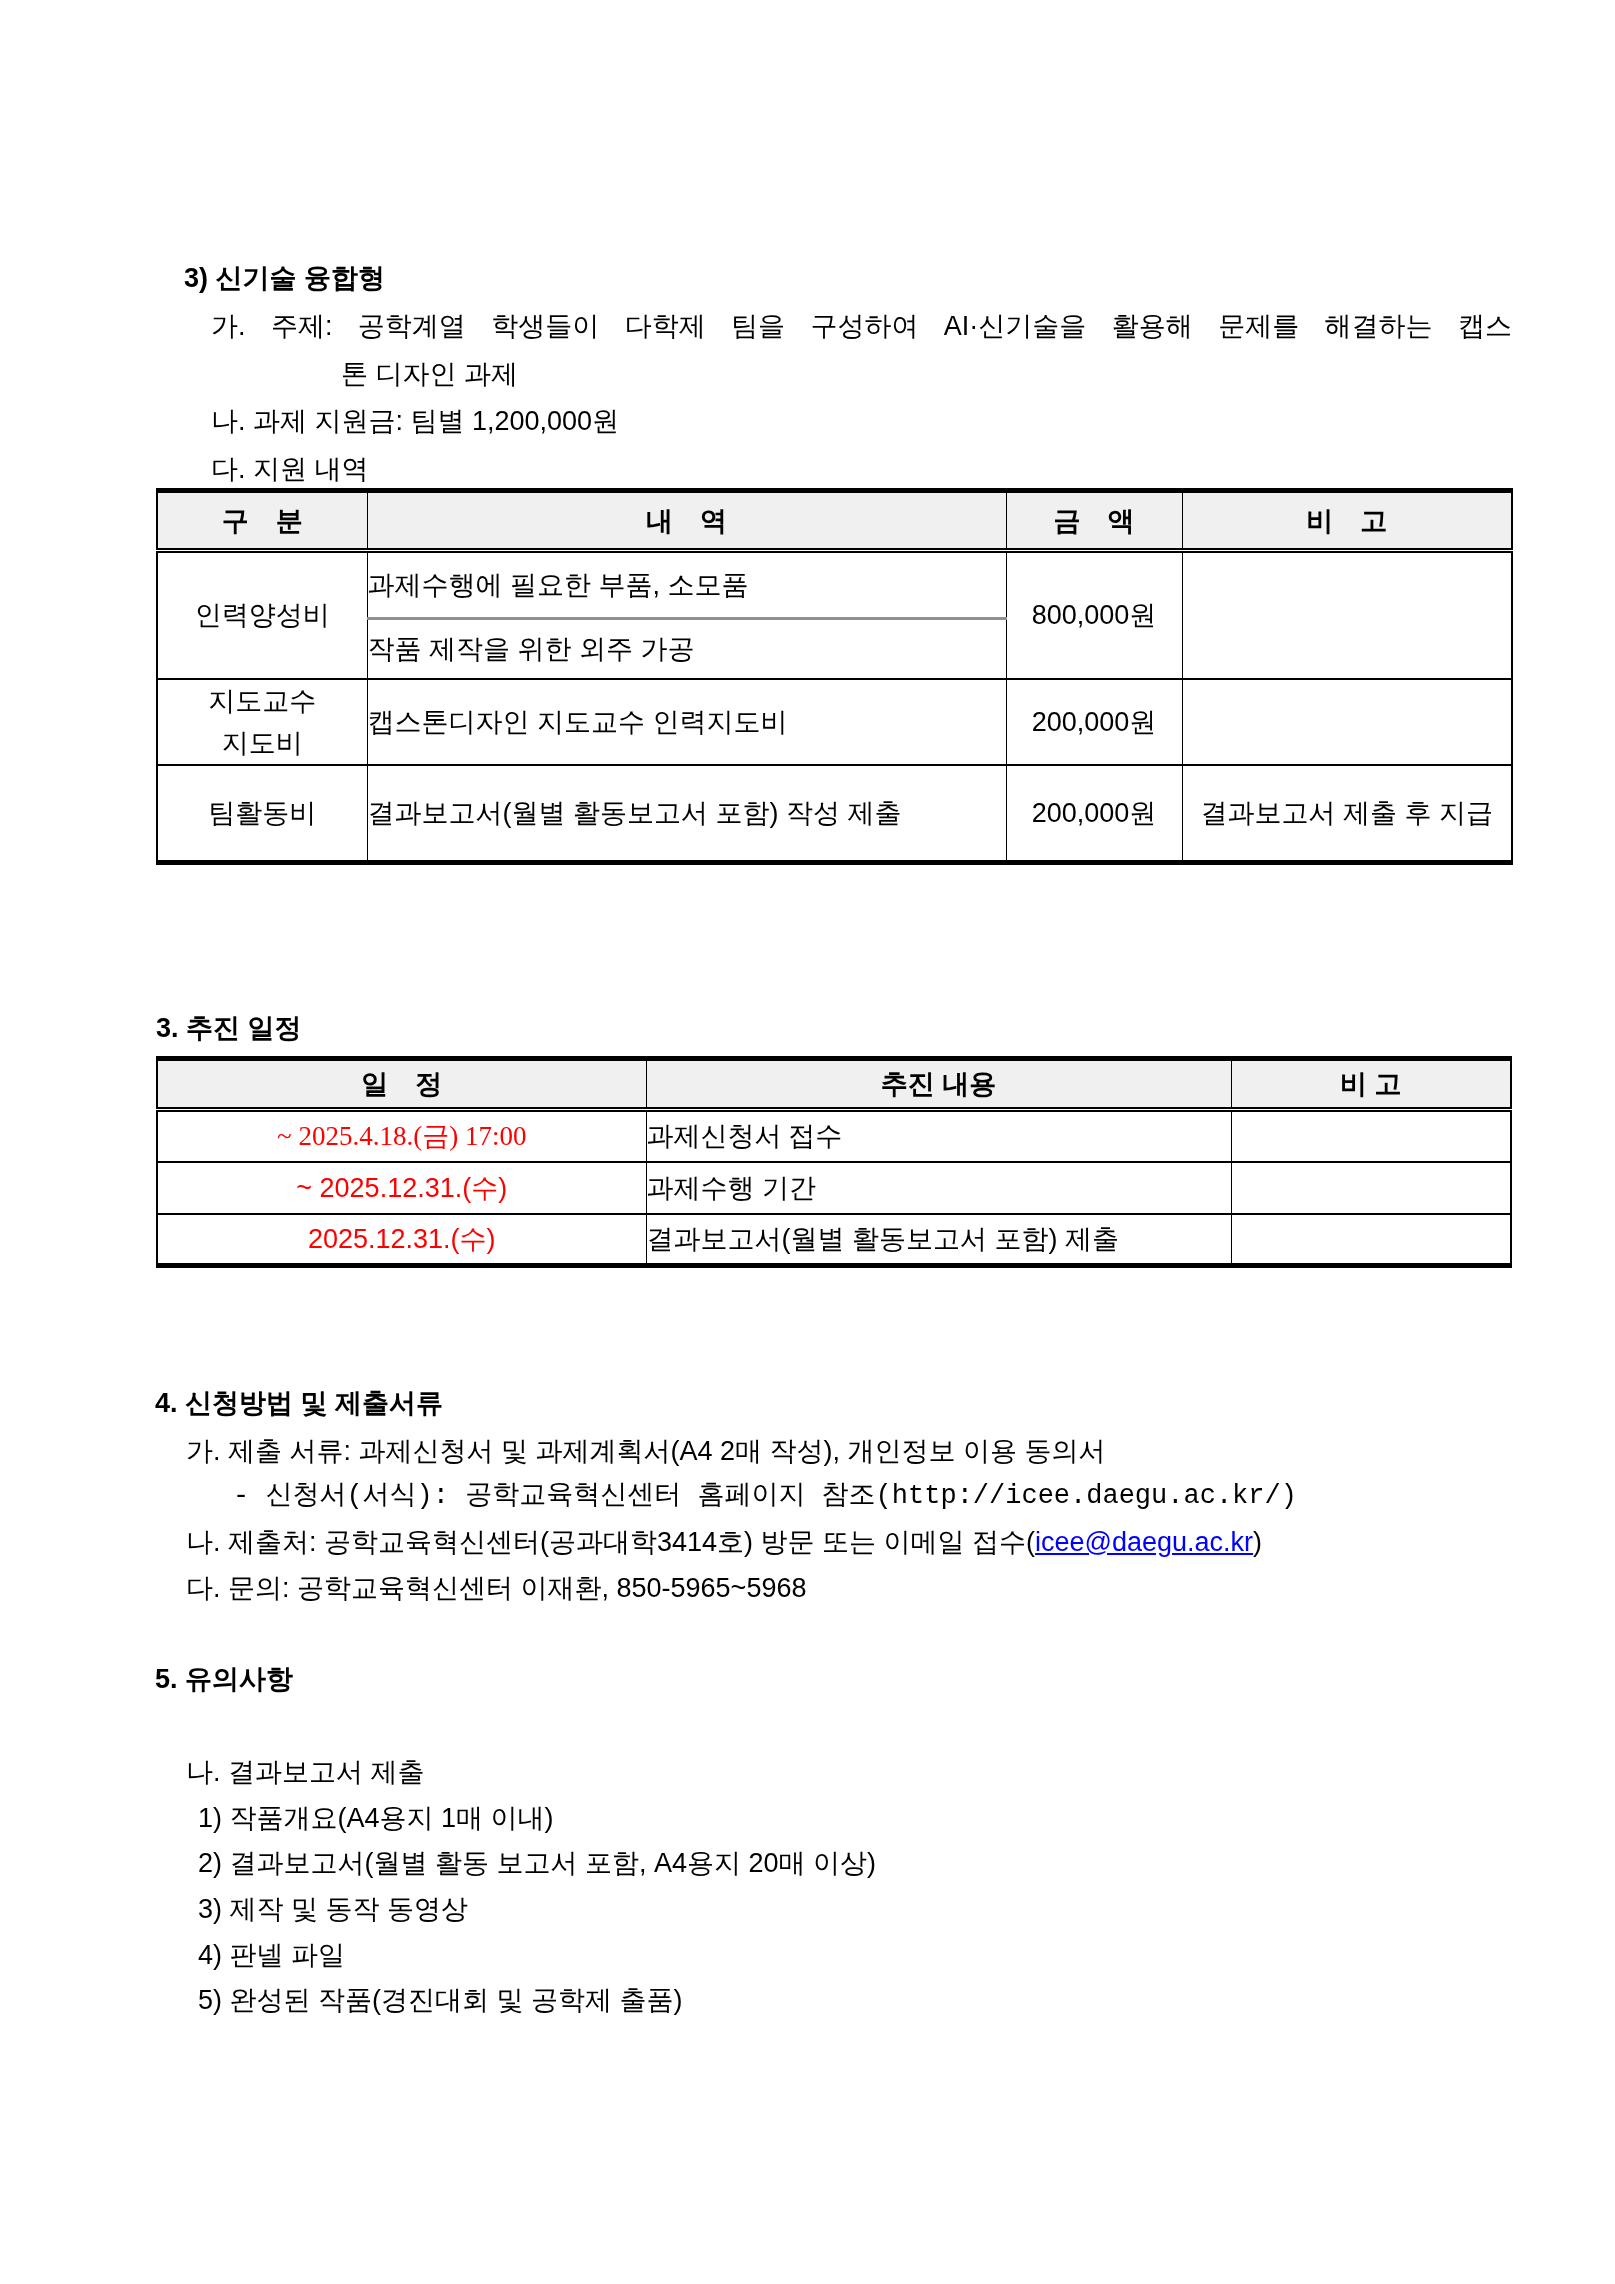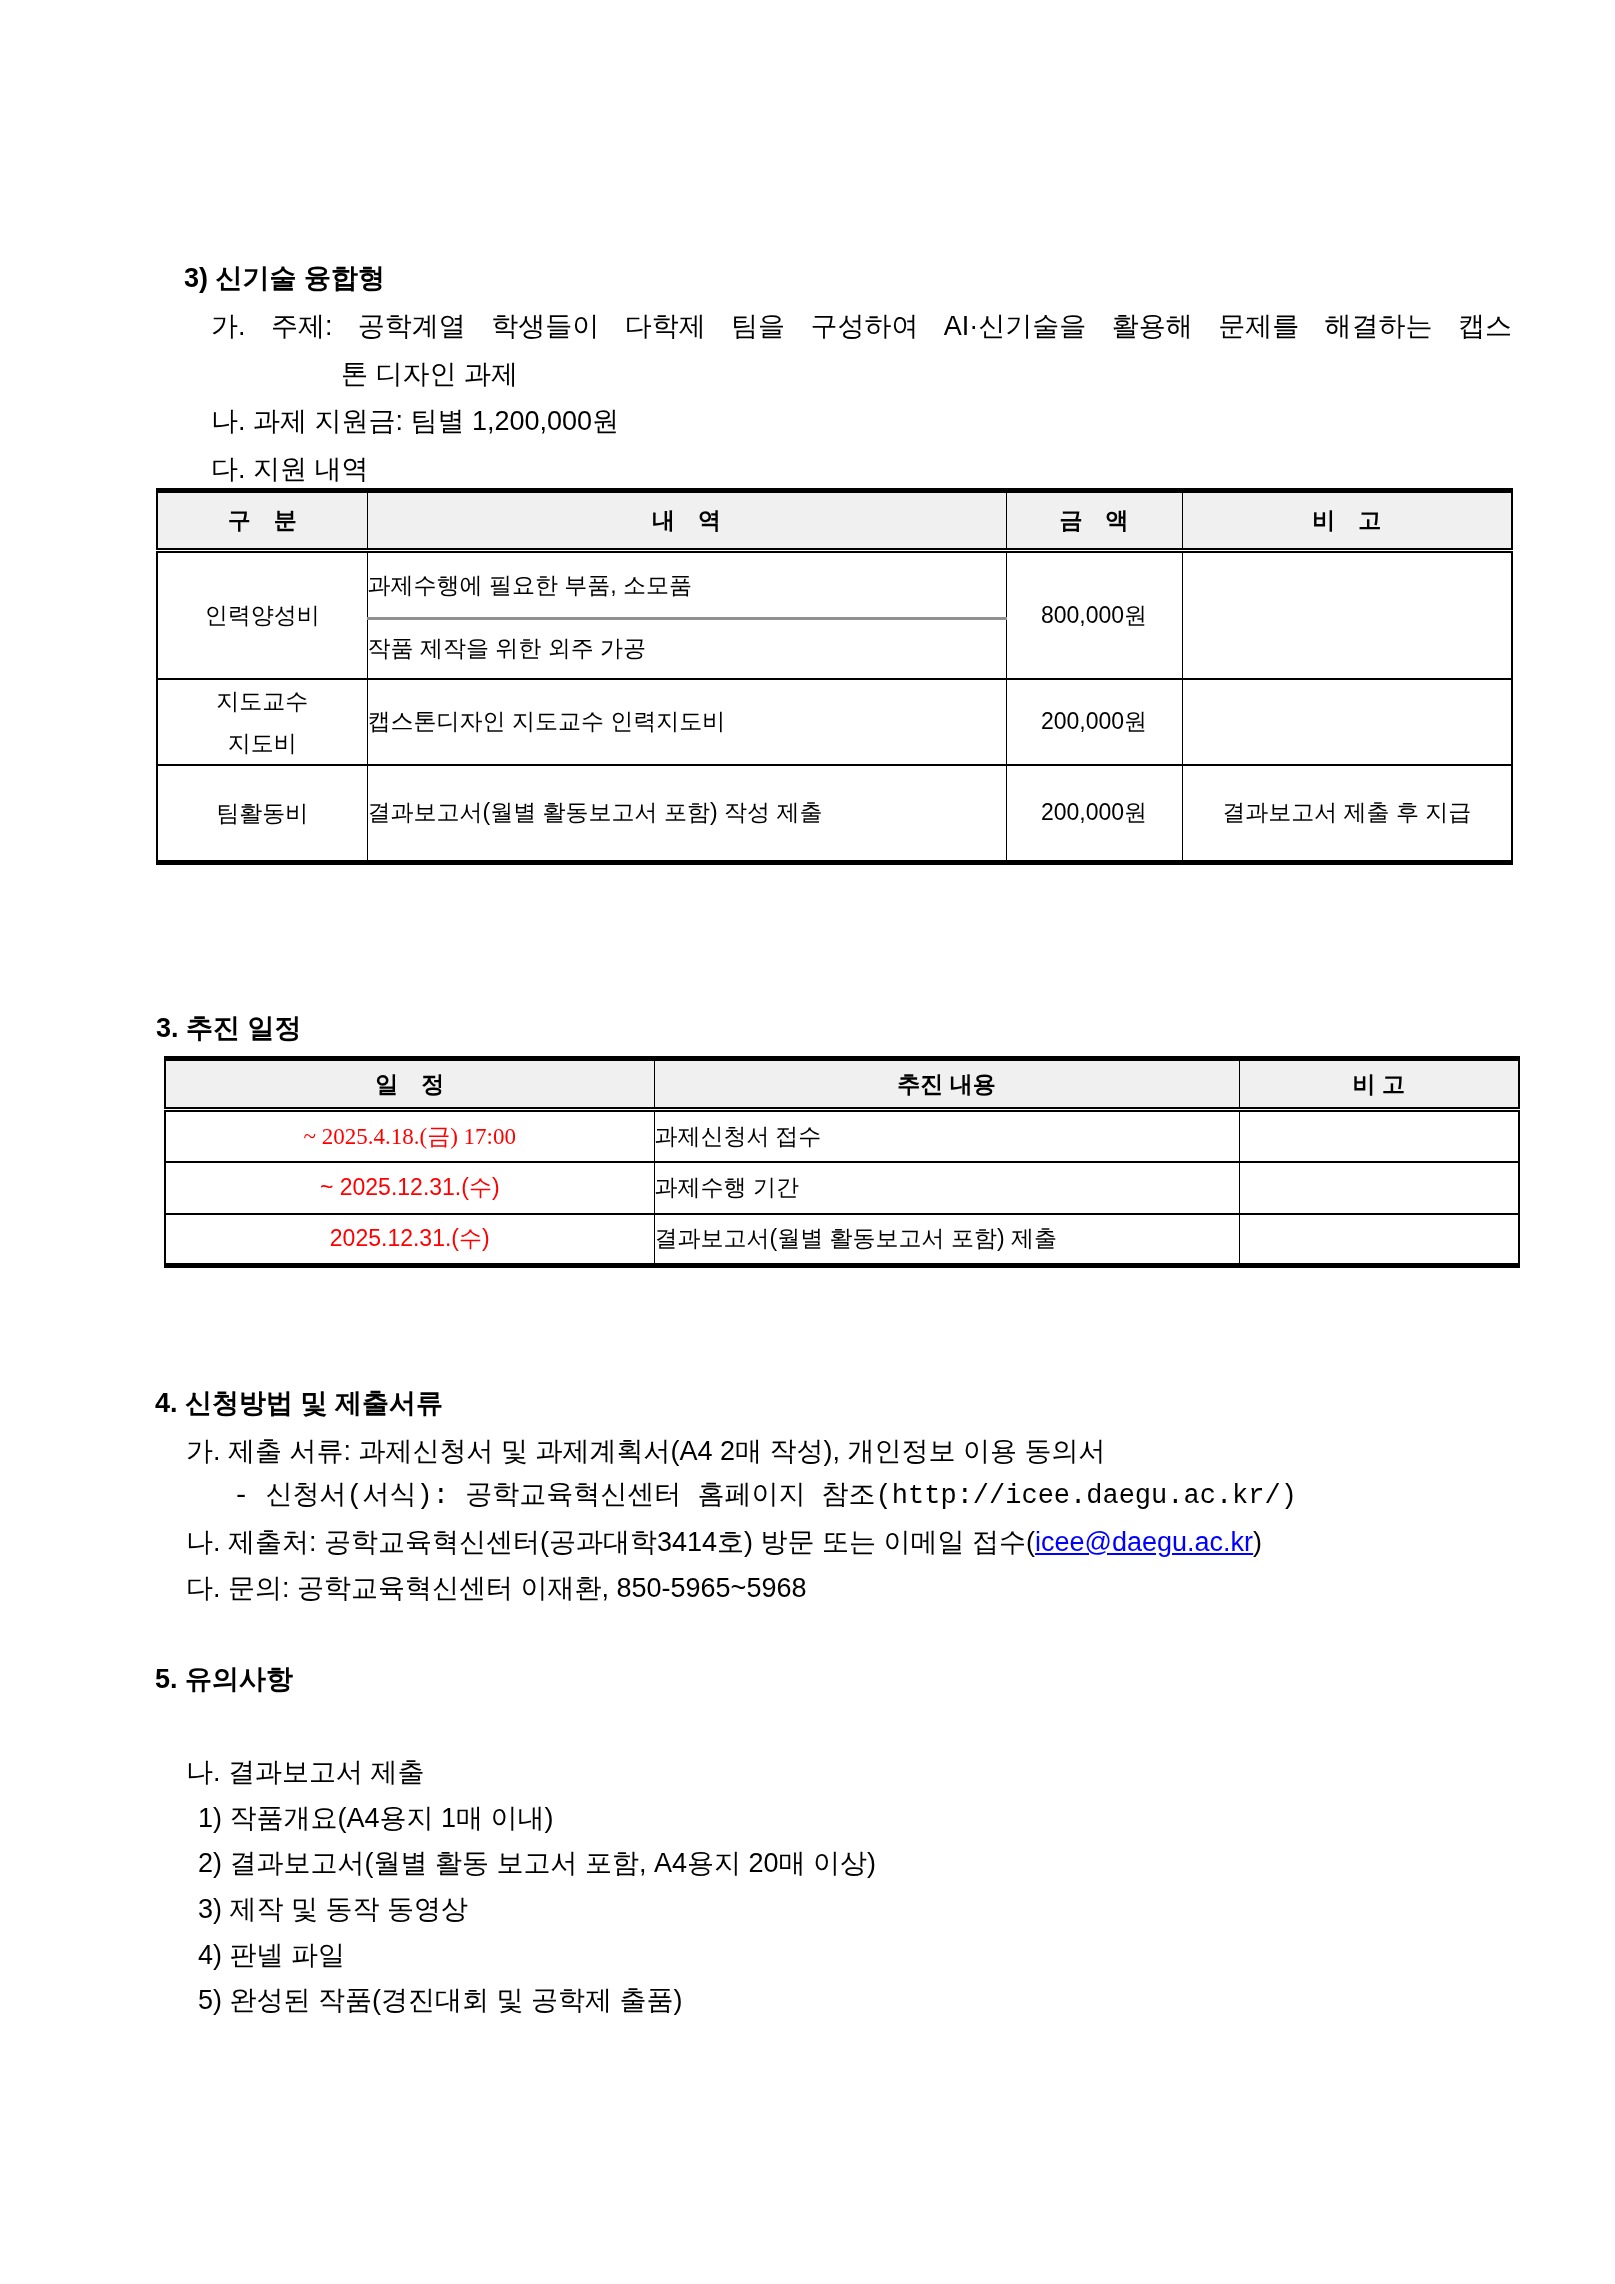--- a/index.html
+++ b/index.html
@@ -20,21 +20,21 @@
     text-align:justify;
     text-align-last:justify;
     line-height:33px;
   }
   a.link{color:#0000ff;text-decoration:underline;cursor:pointer;}
 
   table.doc{
     position:absolute;
     border-collapse:collapse;
     table-layout:fixed;
-    font-size:23px;
+    font-size:27px;
   }
   table.doc{
     border-top:5.9px solid #000;
     border-bottom:5.9px solid #000;
     border-left:2.6px solid #000;
     border-right:2.6px solid #000;
   }
   table.doc th, table.doc td{
     border-left:1.3px solid #000;
     border-right:1.3px solid #000;
@@ -103,21 +103,21 @@
       <td class="cat">팀활동비</td>
       <td class="detail">결과보고서(월별 활동보고서 포함) 작성 제출</td>
       <td class="amount">200,000원</td>
       <td class="note">결과보고서 제출 후 지급</td>
     </tr>
   </tbody>
     </table>
 
   <div class="abs line b" style="left:156px;top:1012px;">3. 추진 일정</div>
 
-  <table class="doc" style="left:164px;top:1056px;width:1355px;padding-left:41px;">
+  <table class="doc" style="left:156px;top:1056px;width:1355px;padding-left:41px;">
     <colgroup>
       <col style="width:489px">
         <col style="width:585px">
         <col style="width:280px">
     </colgroup>
     <tbody>
         <tr style="height:51px;">
       <th>일　정</th>
       <th>추진 내용</th>
       <th>비 고</th>

